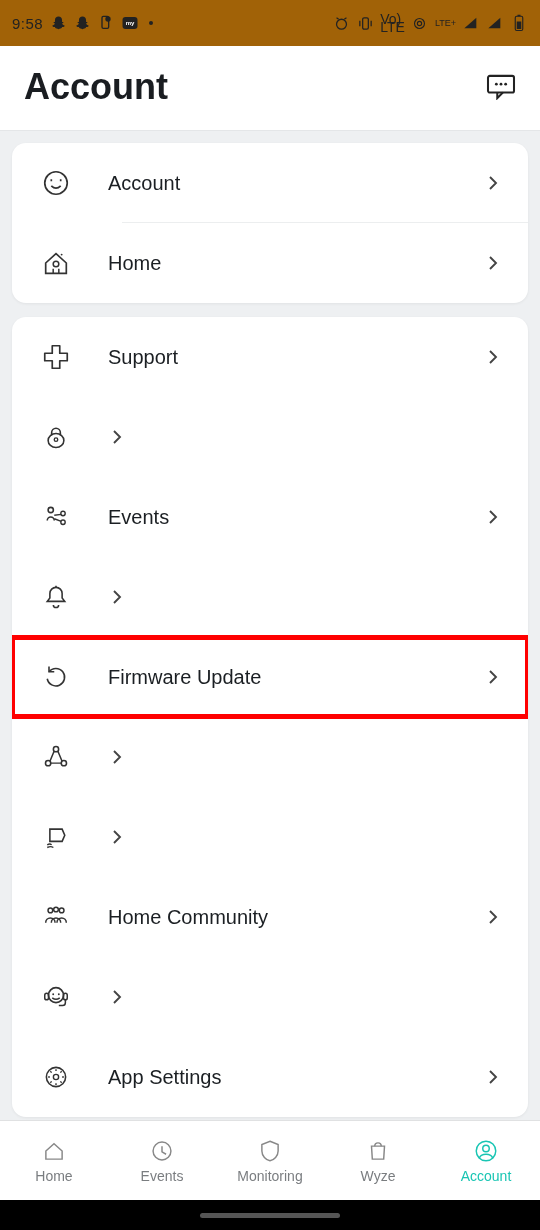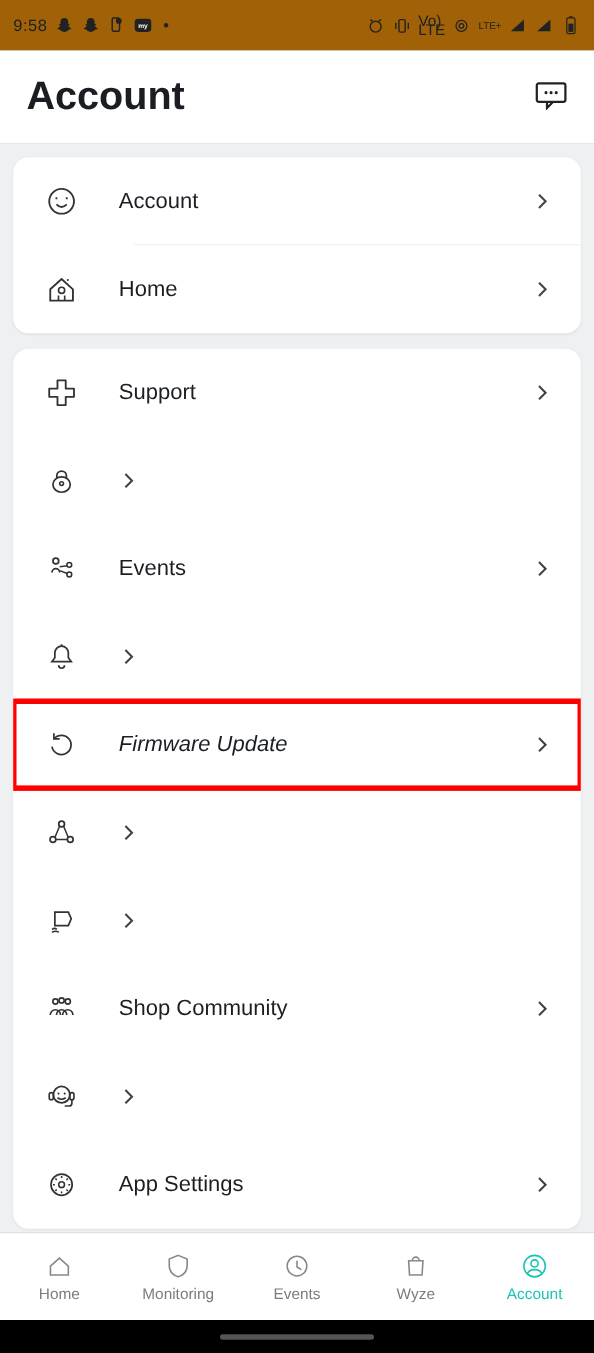--- a/index.html
+++ b/index.html
@@ -24,21 +24,21 @@
   }
   .row {
     display: flex; align-items: center; padding: 0 20px; height: 80px; position: relative;
   }
   .card:first-of-type .row:not(:last-child)::after {
     content: ""; position: absolute; left: 110px; right: 0; bottom: 0; height: 1px; background: #eceeef;
   }
   .row .icon-slot { width: 48px; display: flex; align-items: center; justify-content: center; flex: 0 0 48px; margin-right: 28px; }
   .row .label { flex: 1; font-size: 20px; color: #1b1f23; }
   .row .chev { flex: 0 0 24px; color: #555; }
-  .highlight { outline: 5px solid #ff0000; outline-offset: -3px; font-style: italic; }
+  .highlight { outline: 5px solid #ff0000; outline-offset: -3px; }
   .bottomnav {
     position: absolute; left: 0; right: 0; bottom: 30px; height: 80px; background: #fff;
     border-top: 1px solid #e0e1e2; display: flex;
   }
   .navitem {
     flex: 1; display: flex; flex-direction: column; align-items: center; justify-content: center;
     font-size: 14px; color: #7a7d80; gap: 4px;
   }
   .navitem.active { color: #19c5b3; }
   .navbar-black { position: absolute; left:0; right:0; bottom:0; height:30px; background:#000; display:flex; align-items:center; justify-content:center; }
@@ -297,21 +297,21 @@
       <div class="icon-slot">
           <span>
         <svg viewBox="0 0 32 32" width="30" height="30">
               <circle cx="10" cy="9" r="2.5" fill="none" stroke="#333" stroke-width="1.6"></circle>
               <circle cx="16" cy="8" r="2.5" fill="none" stroke="#333" stroke-width="1.6"></circle>
               <circle cx="22" cy="9" r="2.5" fill="none" stroke="#333" stroke-width="1.6"></circle>
               <path d="M5 22 a5 5 0 0 1 10 0 M11 22 a5 5 0 0 1 10 0 M17 22 a5 5 0 0 1 10 0" fill="none" stroke="#333" stroke-width="1.6"></path>
             </svg>
       </span>
         </div>
-      <div class="label">Shop Community</div>
+      <div class="label">Home Community</div>
       <div class="chev">
           <svg viewBox="0 0 24 24" width="18" height="18">
             <path d="M8 4 l8 8 l-8 8" fill="none" stroke="#444" stroke-width="2.5"></path>
           </svg>
         </div>
     </div>
 
     <div class="row">
       <div class="icon-slot">
           <span>
@@ -359,33 +359,33 @@
     <span>
         <svg viewBox="0 0 32 32" width="26" height="26">
           <path d="M6 16 L16 7 L26 16 V26 H6 Z" fill="none" stroke="#888" stroke-width="1.8"></path>
         </svg>
       </span>
     <span>Home</span>
   </div>
   <div class="navitem">
     <span>
         <svg viewBox="0 0 32 32" width="26" height="26">
-          <path d="M16 4 L26 8 V16 C26 22 21 27 16 28 C11 27 6 22 6 16 V8 Z" fill="none" stroke="#888" stroke-width="1.8"></path>
-        </svg>
-      </span>
-    <span>Monitoring</span>
+          <circle cx="16" cy="16" r="11" fill="none" stroke="#888" stroke-width="1.8"></circle>
+          <path d="M16 10 v7 l5 3" fill="none" stroke="#888" stroke-width="1.8"></path>
+        </svg>
+      </span>
+    <span>Events</span>
   </div>
   <div class="navitem">
     <span>
         <svg viewBox="0 0 32 32" width="26" height="26">
-          <circle cx="16" cy="16" r="11" fill="none" stroke="#888" stroke-width="1.8"></circle>
-          <path d="M16 10 v7 l5 3" fill="none" stroke="#888" stroke-width="1.8"></path>
-        </svg>
-      </span>
-    <span>Events</span>
+          <path d="M16 4 L26 8 V16 C26 22 21 27 16 28 C11 27 6 22 6 16 V8 Z" fill="none" stroke="#888" stroke-width="1.8"></path>
+        </svg>
+      </span>
+    <span>Monitoring</span>
   </div>
   <div class="navitem">
     <span>
         <svg viewBox="0 0 32 32" width="26" height="26">
           <path d="M8 10 h16 l-1 16 H9 Z" fill="none" stroke="#888" stroke-width="1.8"></path>
           <path d="M12 10 a4 4 0 0 1 8 0" fill="none" stroke="#888" stroke-width="1.8"></path>
         </svg>
       </span>
     <span>Wyze</span>
   </div>

